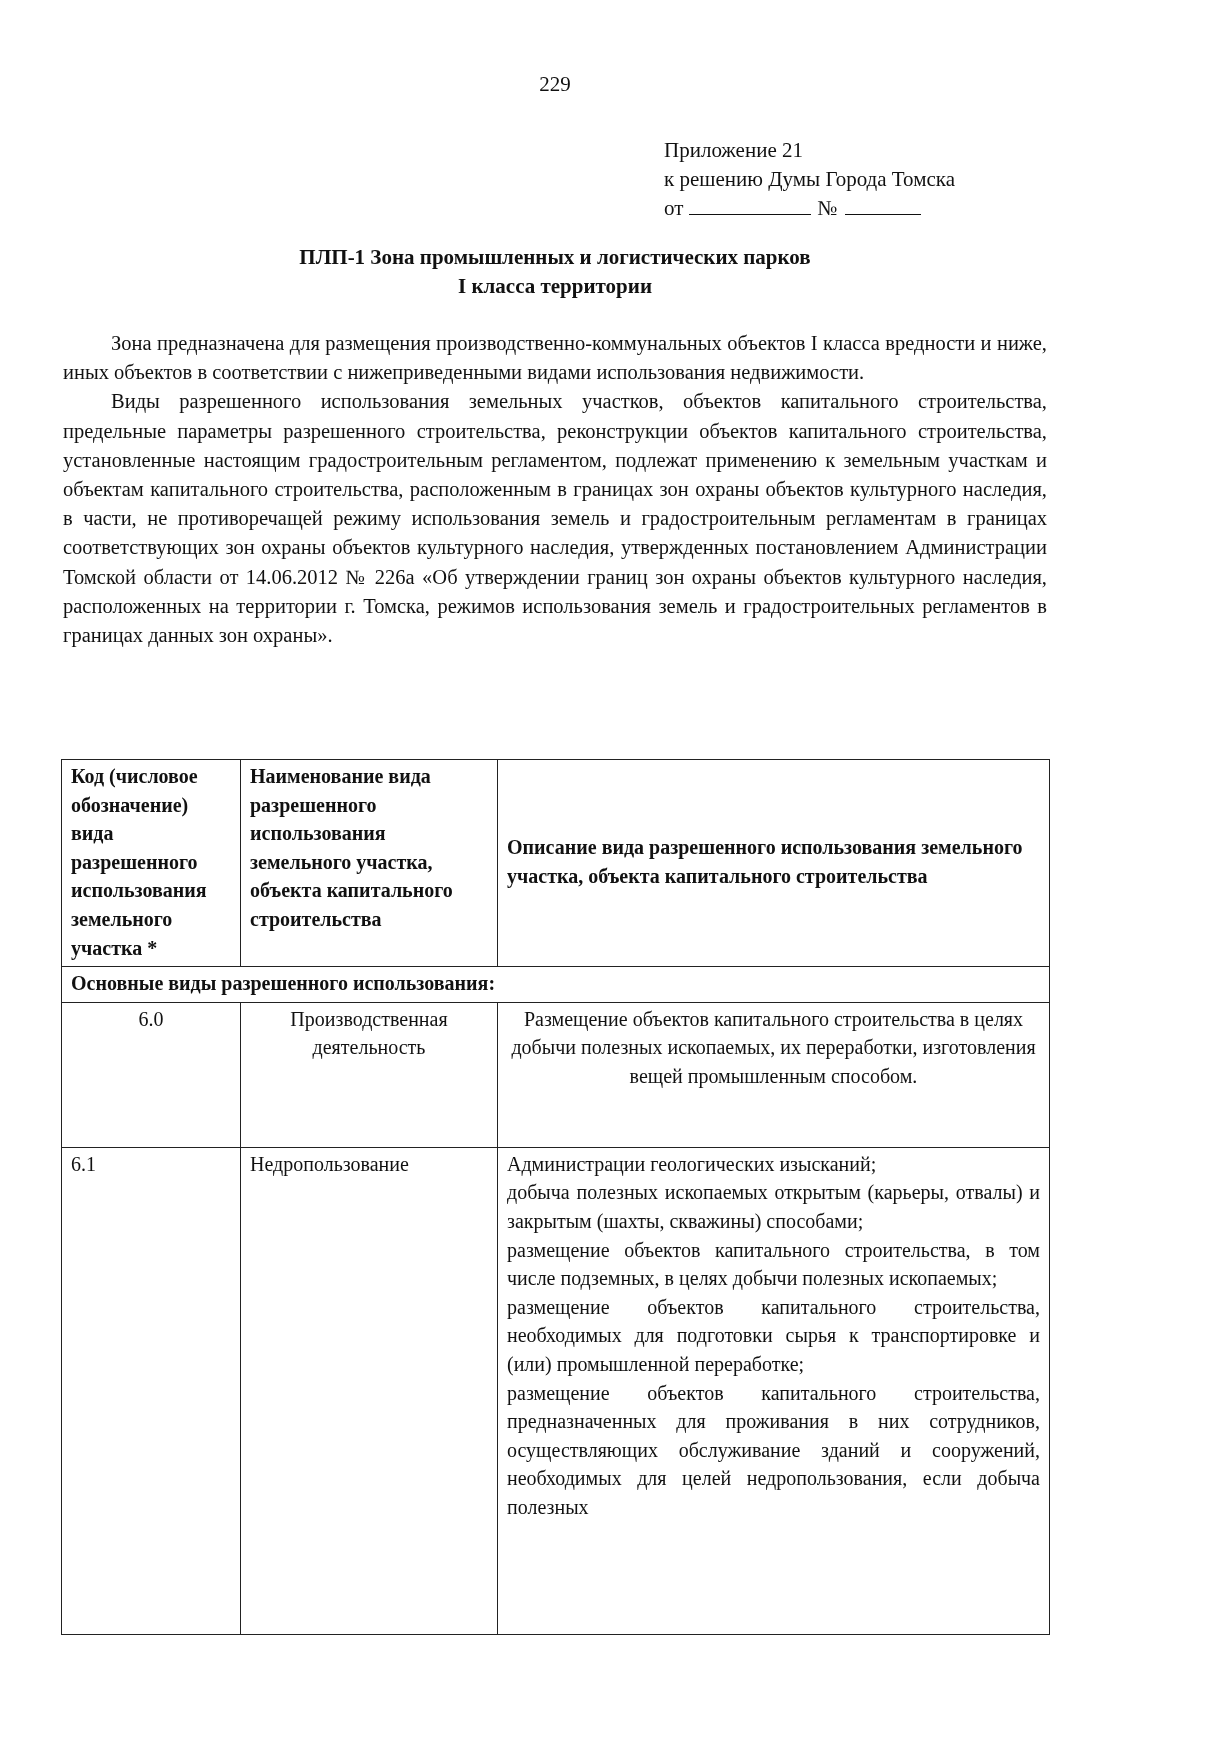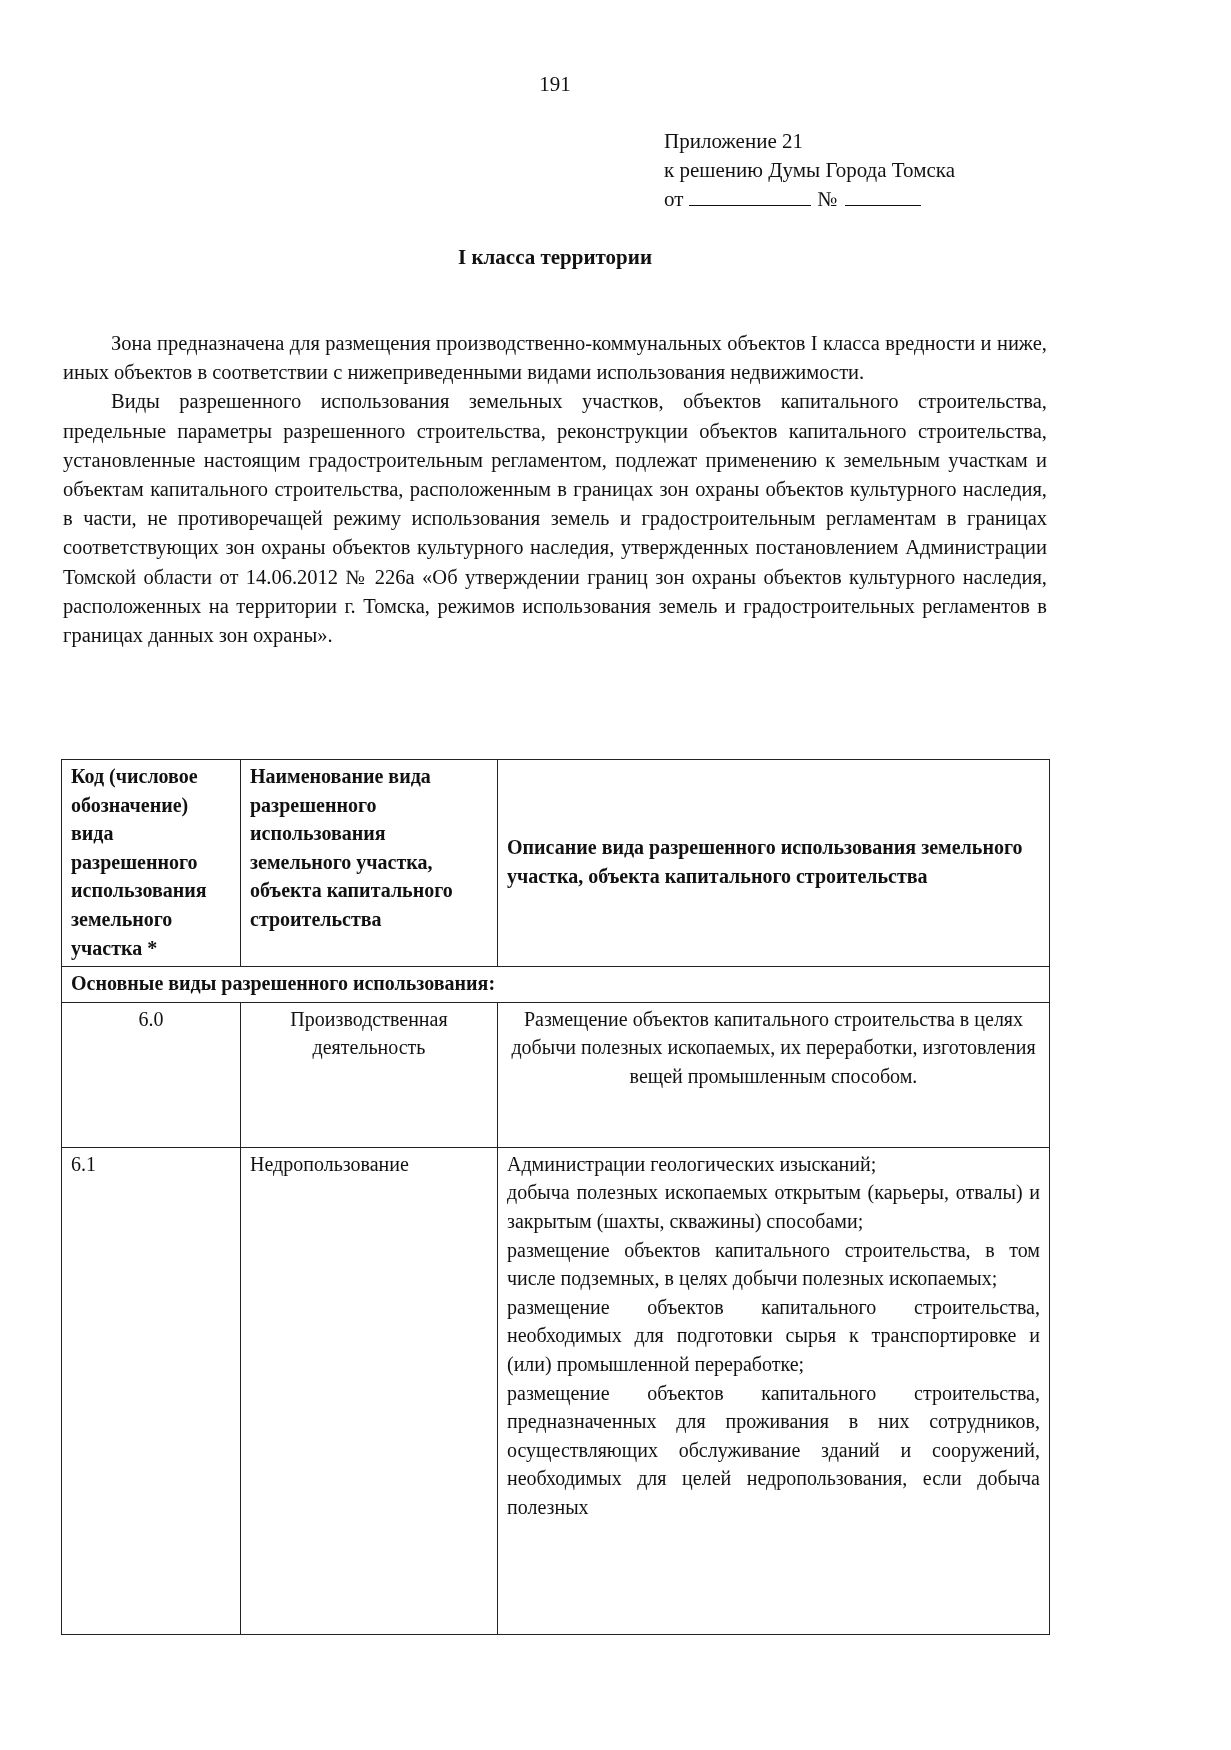--- a/index.html
+++ b/index.html
@@ -6,21 +6,21 @@
     body {
       width: 1231px; height: 1750px; position: relative; overflow: hidden;
       font-family: "Liberation Serif", "DejaVu Serif", serif;
       color: #111111;
     }
     .page-number {
       position: absolute; left: 0; width: 1110px; top: 72px;
       text-align: center; font-size: 21px;
     }
     .appendix {
-      position: absolute; left: 664px; top: 127px;
+      position: absolute; left: 664px; top: 136px;
       font-size: 21px; line-height: 29px;
     }
     .appendix .line { display: block; white-space: nowrap; }
     .blank { display: inline-block; border-bottom: 1px solid #111; height: 18px; vertical-align: baseline; }
     .blank.date { width: 122px; margin: 0 6px 0 6px; }
     .blank.num { width: 76px; margin-left: 8px; }
     .title {
       position: absolute; left: 63px; width: 984px; top: 243px;
       text-align: center; font-weight: bold; font-size: 21px; line-height: 29px;
     }
@@ -46,31 +46,32 @@
     .section-row td { text-align: left; font-weight: bold; padding-top: 0; padding-bottom: 0; }
     .desc { text-align: justify; }
     .desc span { display: block; }
     tr.hdr td { height: 194px; font-weight: bold; }
     tr.r60 td { height: 138px; text-align: center; }
     tr.r61 td { height: 480px; border-bottom: 1.5px solid #222; }
   </style>
 </head>
 <body>
 
-<div class="page-number">191</div>
+<div class="page-number">229</div>
 
 <div class="appendix">
   <span class="line">Приложение 21</span>
   <span class="line">к решению Думы Города Томска</span>
   <span class="line">
     <span>от</span><span class="blank date"></span><span>№</span><span class="blank num"></span>
   </span>
 </div>
 
 <div class="title">
+  <span class="line">ПЛП-1 Зона промышленных и логистических парков</span>
   <span class="line">I класса территории</span>
 </div>
 
 <div class="body-text">
   <p>Зона предназначена для размещения производственно-коммунальных объектов I класса вредности и ниже, иных объектов в соответствии с нижеприведенными видами использования недвижимости.</p>
   <p>Виды разрешенного использования земельных участков, объектов капитального строительства, предельные параметры разрешенного строительства, реконструкции объектов капитального строительства, установленные настоящим градостроительным регламентом, подлежат применению к земельным участкам и объектам капитального строительства, расположенным в границах зон охраны объектов культурного наследия, в части, не противоречащей режиму использования земель и градостроительным регламентам в границах соответствующих зон охраны объектов культурного наследия, утвержденных постановлением Администрации Томской области от 14.06.2012 № 226а «Об утверждении границ зон охраны объектов культурного наследия, расположенных на территории г. Томска, режимов использования земель и градостроительных регламентов в границах данных зон охраны».</p>
 </div>
 
 <table class="uses">
   <colgroup>

